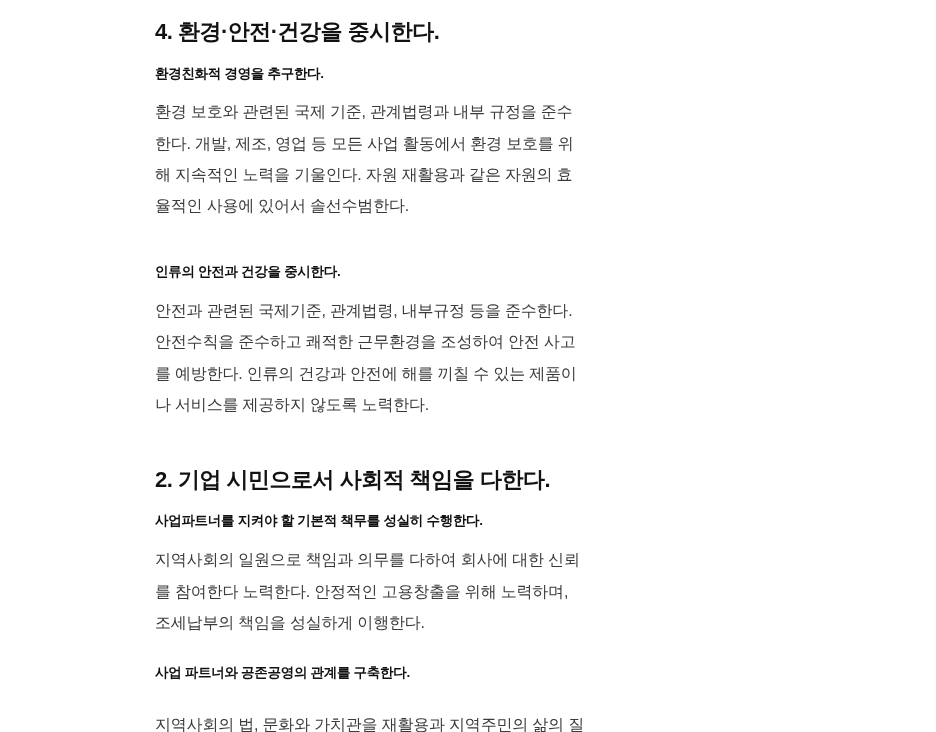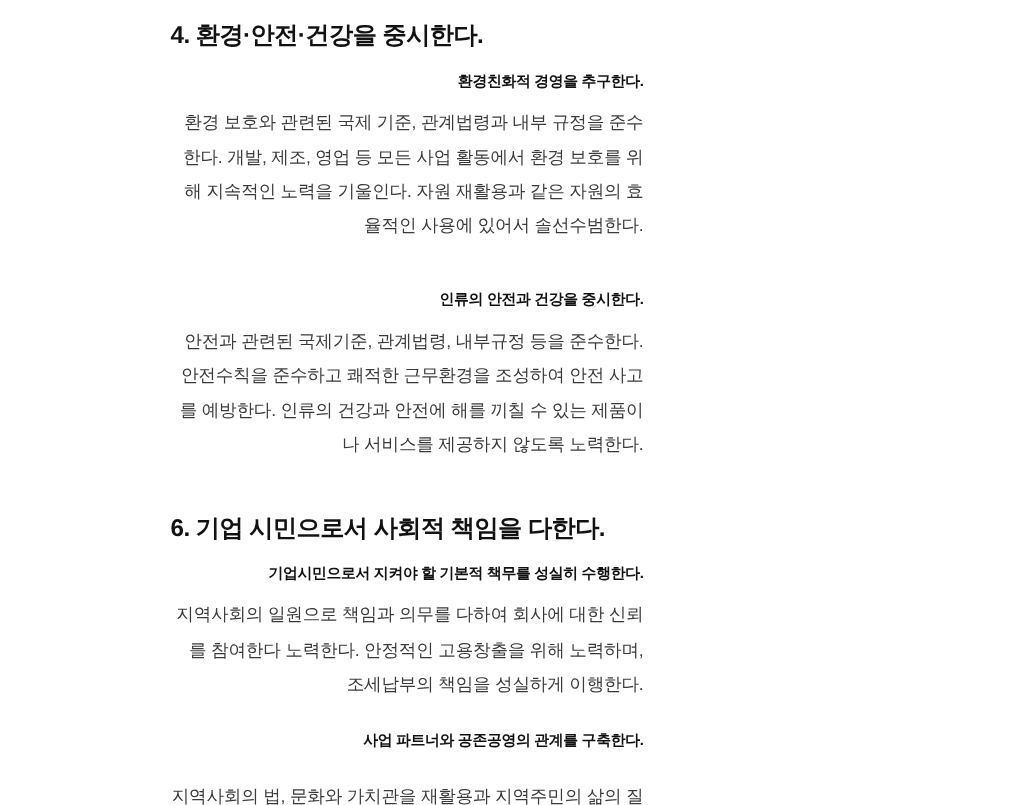--- a/index.html
+++ b/index.html
@@ -30,21 +30,20 @@
   .section-title {
     font-size: 22px;
     font-weight: bold;
     letter-spacing: -0.5px;
     color: #121212;
     margin: 0 0 18px 0;
     line-height: 1.3;
   }
   .sub-block {
     margin: 0 0 26px 0;
-    text-align: right;
   }
   .sub-block:last-child {
     margin-bottom: 0;
   }
   .sub-title {
     font-size: 13.5px;
     font-weight: bold;
     color: #111111;
     letter-spacing: -0.3px;
     margin: 0 0 13px 0;
@@ -77,24 +76,24 @@
 
     <div class="gap-lg"></div>
 
     <div class="sub-block">
       <h3 class="sub-title">인류의 안전과 건강을 중시한다.</h3>
       <p class="body-text">안전과 관련된 국제기준, 관계법령, 내부규정 등을 준수한다. 안전수칙을 준수하고 쾌적한 근무환경을 조성하여 안전 사고를 예방한다. 인류의 건강과 안전에 해를 끼칠 수 있는 제품이나 서비스를 제공하지 않도록 노력한다.</p>
     </div>
   </div>
 
   <div class="section">
-    <h2 class="section-title">6. 기업 시민으로서 사회적 책임을 다한다.</h2>
+    <h2 class="section-title">2. 기업 시민으로서 사회적 책임을 다한다.</h2>
 
     <div class="sub-block">
-      <h3 class="sub-title">기업시민으로서 지켜야 할 기본적 책무를 성실히 수행한다.</h3>
+      <h3 class="sub-title">사업파트너를 지켜야 할 기본적 책무를 성실히 수행한다.</h3>
       <p class="body-text">지역사회의 일원으로 책임과 의무를 다하여 회사에 대한 신뢰를 참여한다 노력한다. 안정적인 고용창출을 위해 노력하며, 조세납부의 책임을 성실하게 이행한다.</p>
     </div>
 
     <div class="sub-block">
       <h3 class="sub-title">사업 파트너와 공존공영의 관계를 구축한다.</h3>
     </div>
 
     <div class="sub-block">
       <p class="body-text">지역사회의 법, 문화와 가치관을 재활용과 지역주민의 삶의 질 향상에 기여한다. 학문과 예술, 문화, 체육 등 각 분야의 공익활동을 통해 건전한 사회발전을 도모한다. 자원봉사, 재난구호 등 사회봉사활동에 적극 참여한다.</p>
     </div>

